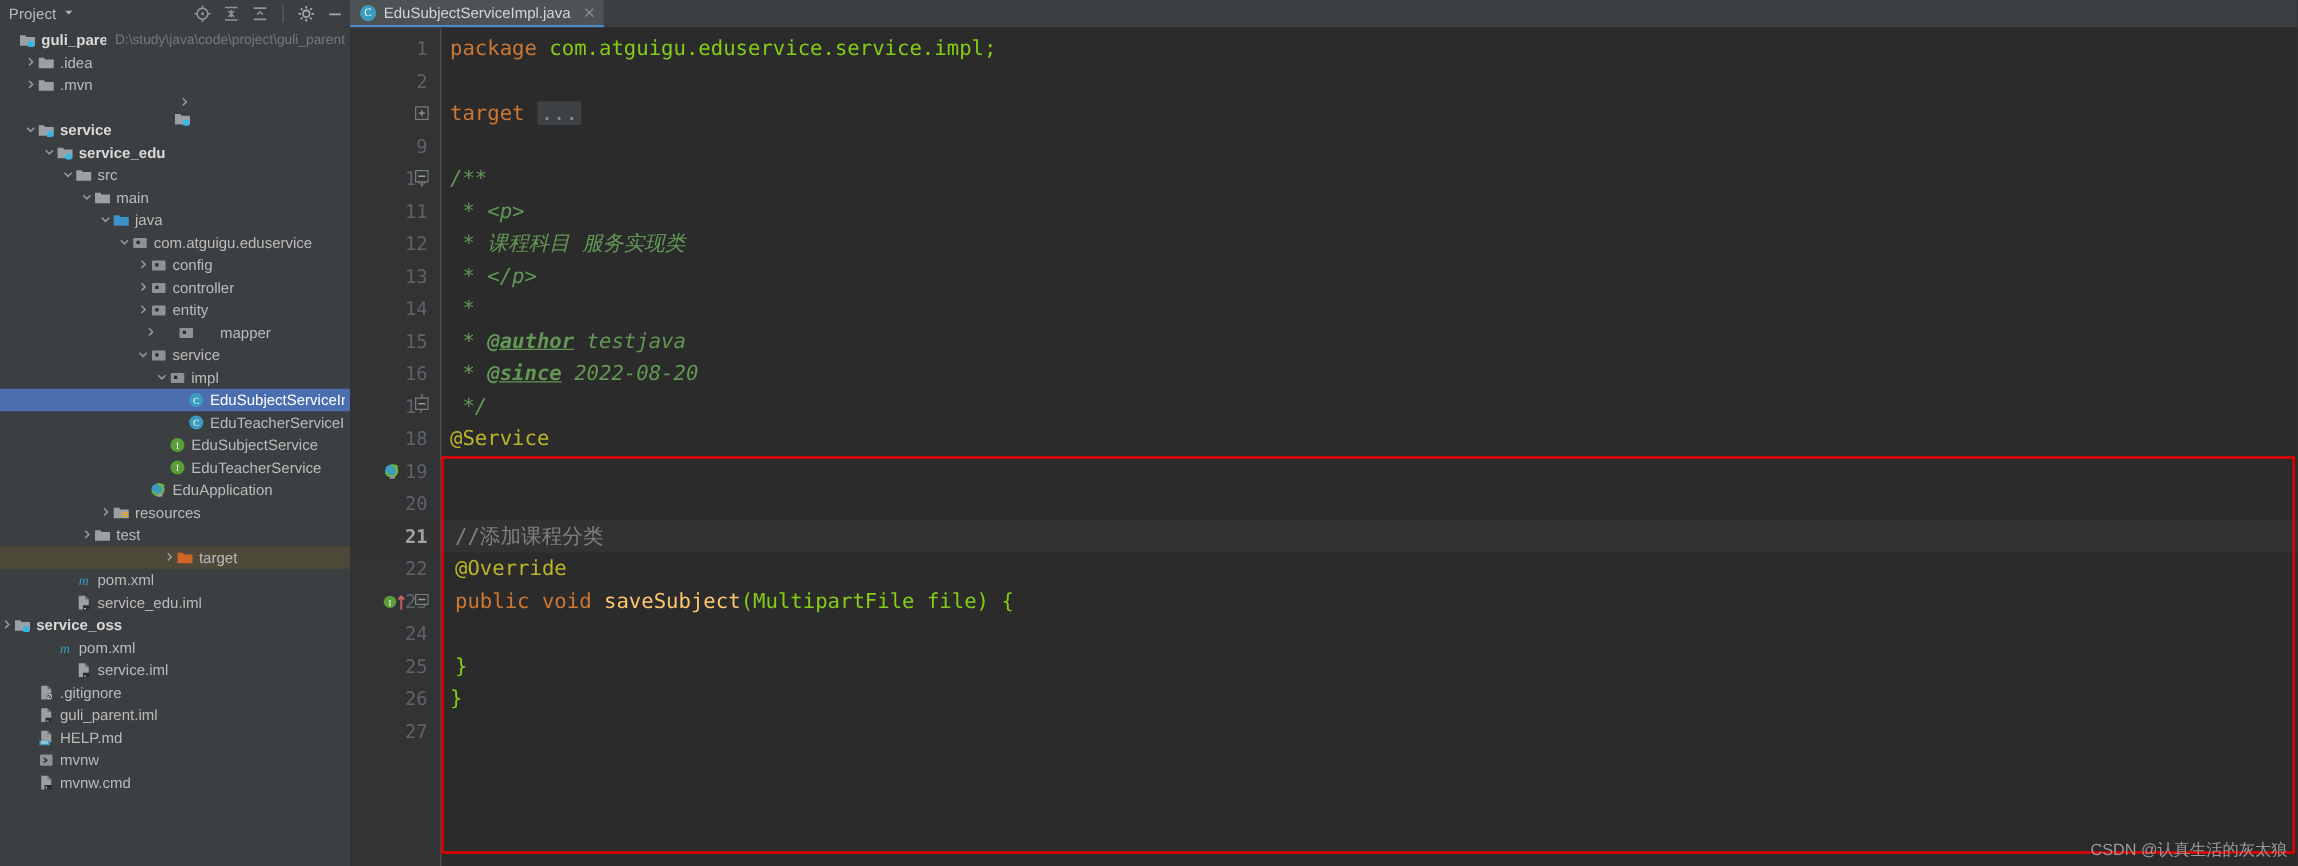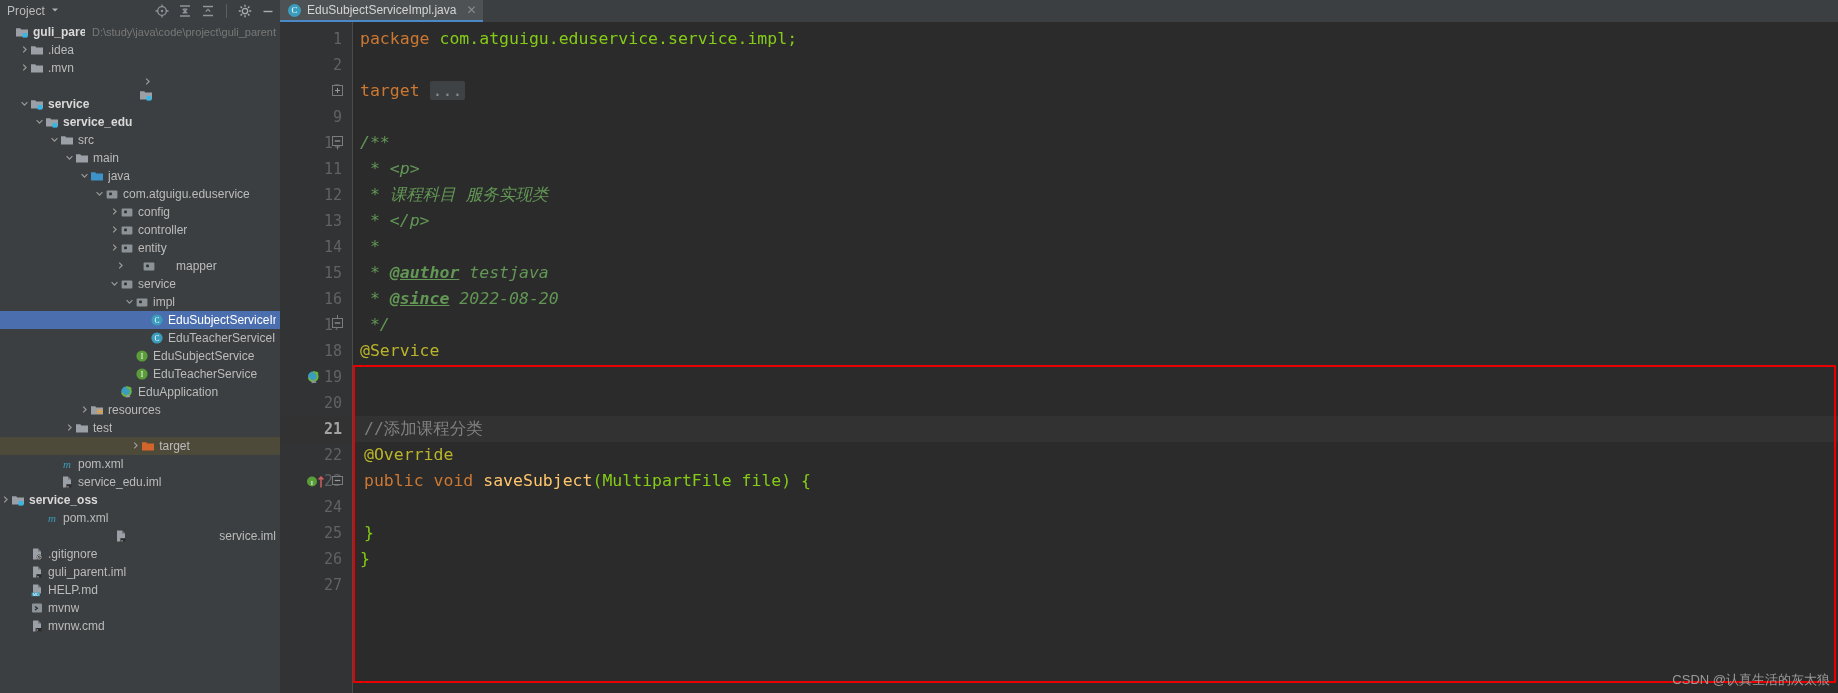--- a/index.html
+++ b/index.html
@@ -503,21 +503,21 @@
             </svg></span>
           <span class="lbl b">service_oss</span>
         </div>
         <div class="row" style="padding-left: 34px;">
           <span class="arrow none"></span>
           <span class="ic"><svg width="14" height="14" viewBox="0 0 14 14">
               <text x="7" y="11" font-size="11" fill="#3b9dbd" text-anchor="middle" font-style="italic" font-family="Liberation Serif, serif">m</text>
             </svg></span>
           <span class="lbl">pom.xml</span>
         </div>
-        <div class="row" style="padding-left: 16px; justify-content: space-between;">
+        <div class="row" style="padding-left: 49px;">
           <span class="arrow none"></span>
           <span class="ic"><svg width="14" height="14" viewBox="0 0 14 14">
               <path d="M3 1.6h5l3 3v8H3z" fill="#9aa0a6"></path>
               <path d="M8 1.6l3 3H8z" fill="#6e7377"></path>
               <rect x="6.4" y="9.2" width="5" height="3.6" fill="#2b2b2b"></rect>
               <rect x="7.2" y="11.4" width="1.6" height="0.9" fill="#bbbbbb"></rect>
             </svg></span>
           <span class="lbl">service.iml</span>
         </div>
         <div class="row" style="padding-left: 19px;">

